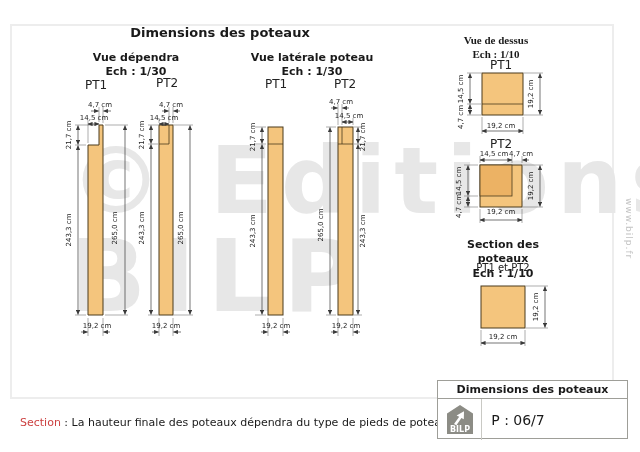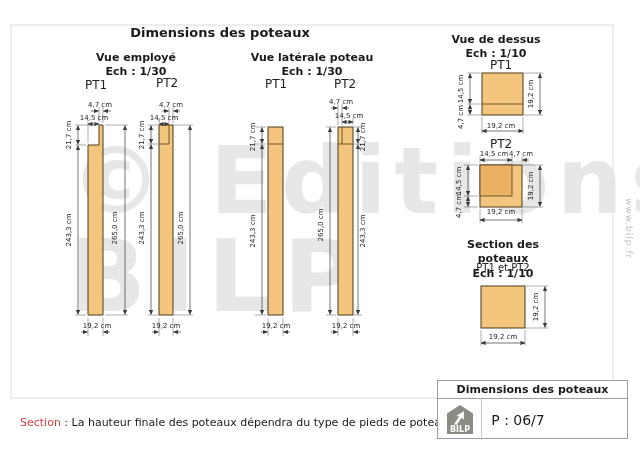--- a/index.html
+++ b/index.html
@@ -218,28 +218,28 @@
       <line class="dim" x1="545" y1="286.5" x2="545" y2="327.5" marker-start="url(#as)" marker-end="url(#ae)"></line>
       <line class="dim" x1="481" y1="343" x2="525" y2="343" marker-start="url(#as)" marker-end="url(#ae)"></line>
       <text class="dt" x="538" y="307" transform="rotate(-90 538 307)">19,2 cm</text>
       <text class="dt" x="503" y="339">19,2 cm</text>
     </g>
   </svg>
 
   <div class="txt main-title">Dimensions des poteaux</div>
 
   <div class="hdr" style="left:66px;top:51px;width:140px;">
-    <div>Vue employé</div>
+    <div>Vue dépendra</div>
     <div>Ech : 1/30</div>
   </div>
   <div class="hdr" style="left:242px;top:51px;width:140px;">
     <div>Vue latérale poteau</div>
     <div>Ech : 1/30</div>
   </div>
-  <div class="hdr" style="left:436px;top:33px;width:120px;">
+  <div class="hdr" style="left:436px;top:33px;width:120px;font-family:Liberation Serif, serif;">
     <div>Vue de dessus</div>
     <div>Ech : 1/10</div>
   </div>
   <div class="hdr" style="left:443px;top:238px;width:120px;">
     <div>Section des poteaux</div>
     <div>Ech : 1/10</div>
   </div>
 
   <div class="ptlbl" style="left:76px;top:78px;width:40px;">PT1</div>
   <div class="ptlbl" style="left:147px;top:76px;width:40px;">PT2</div>

